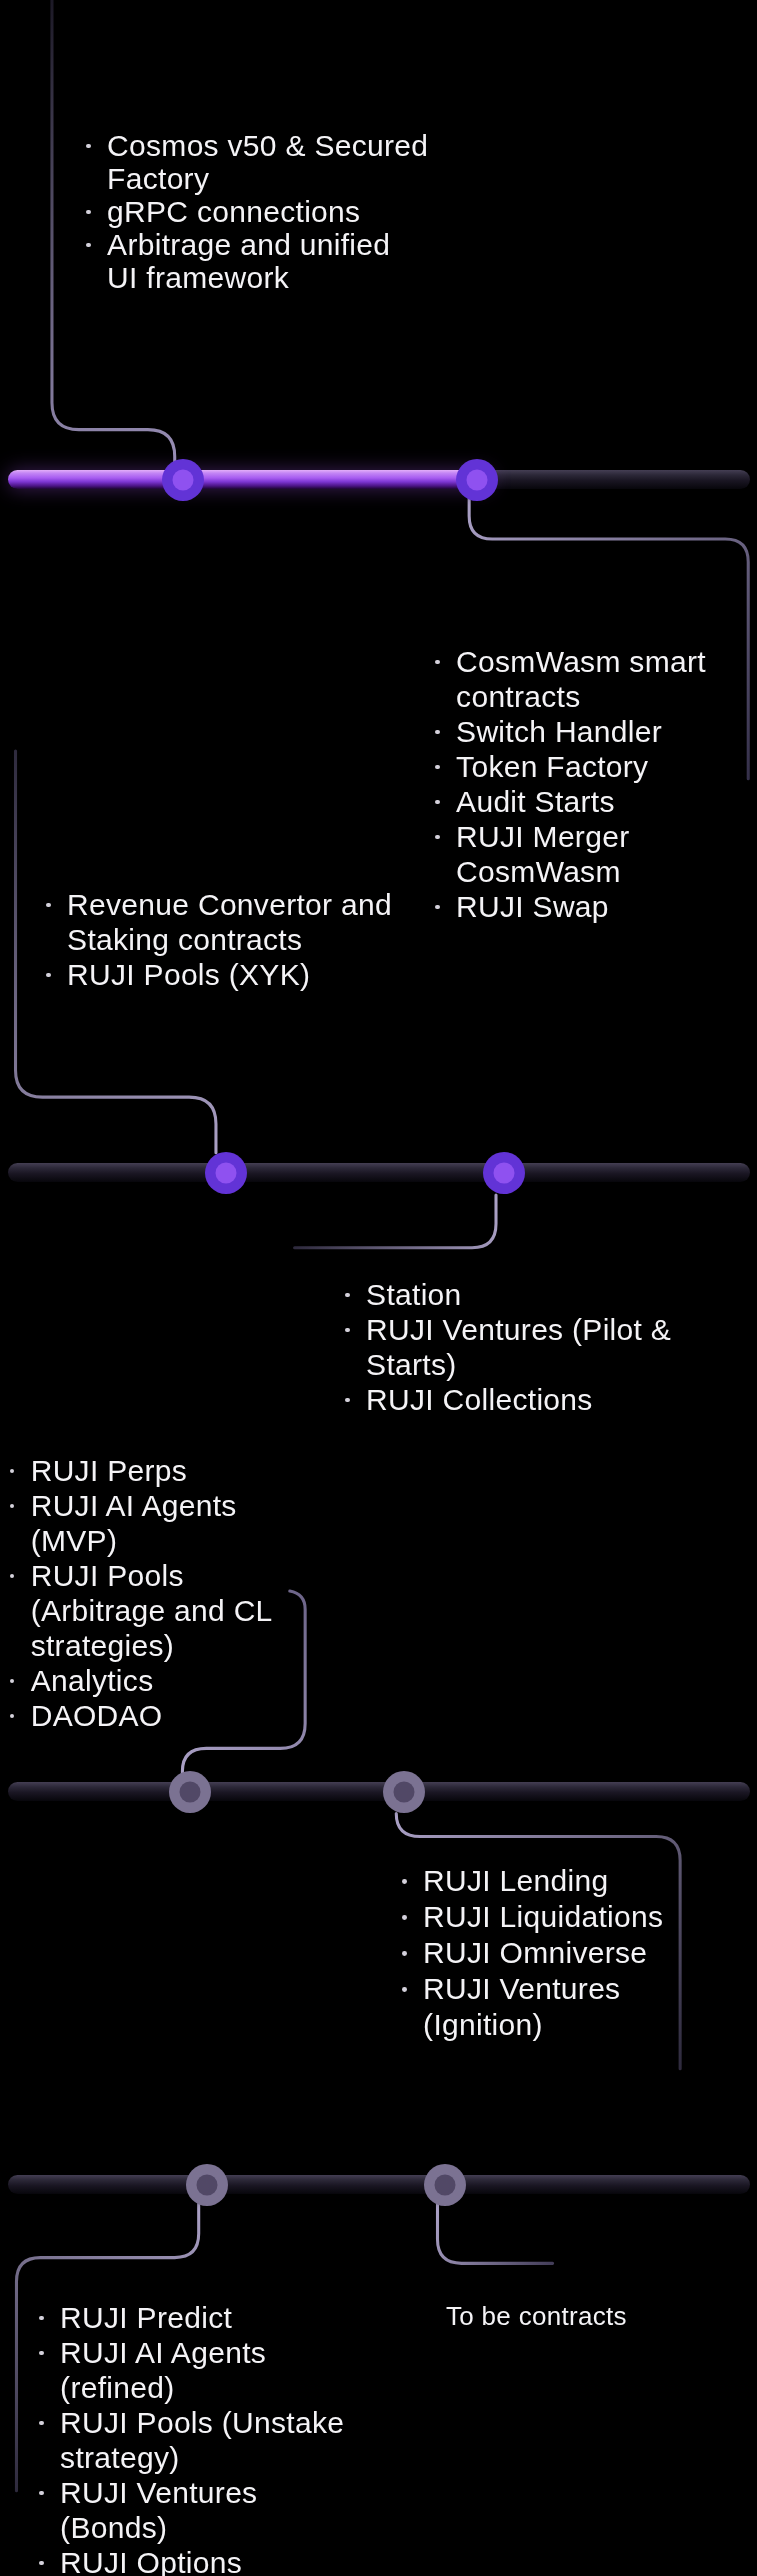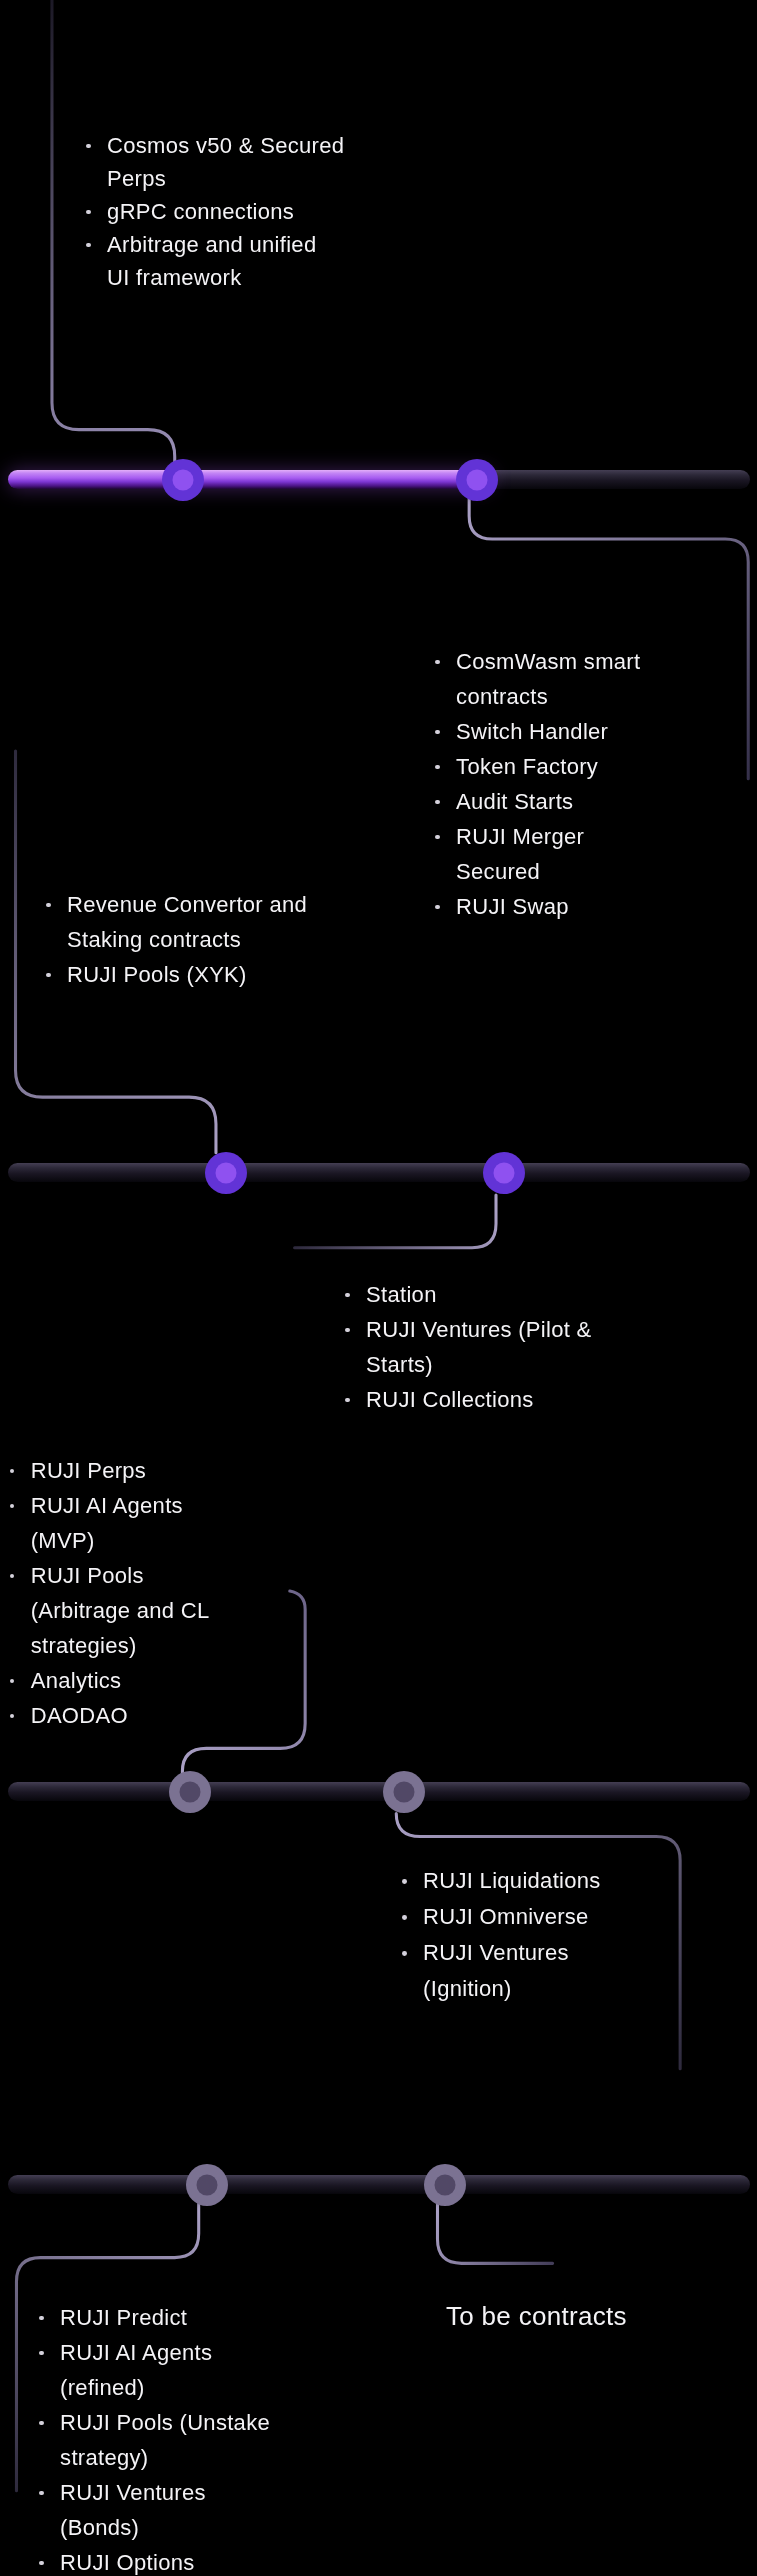--- a/index.html
+++ b/index.html
@@ -31,21 +31,21 @@
   }
   .node.purple{background:#6233d6;}
   .node.purple .node-inner{background:#8f51f0;}
   .node.gray{background:#7b7292;}
   .node.gray .node-inner{background:#514866;}
   .b1n1{left:175px}.b1n2{left:469px}
   .b2n1{left:218px}.b2n2{left:496px}
   .b3n1{left:182px}.b3n2{left:396px}
   .b4n1{left:199px}.b4n2{left:437px}
   
-  .flist{position:absolute;z-index:4;font-size:22px;letter-spacing:0.3px;line-height:var(--lh,35px);}
+  .flist{position:absolute;z-index:4;font-size:30px;letter-spacing:0.3px;line-height:var(--lh,35px);}
   .flist .item{display:flex;align-items:flex-start;}
   .flist .dot{
     flex:0 0 auto;width:4.8px;height:4.8px;border-radius:50%;background:#d4d1db;
     margin-top:calc(var(--lh,35px)/2 - 1.9px);margin-right:16.3px;
   }
   .list-0{left:86px;top:129px;--lh:33px}
   .list-1{left:435px;top:644px;--lh:35px}
   .list-2{left:46px;top:887px;--lh:35px}
   .list-3{left:345px;top:1277px;--lh:35px}
   .list-4{left:9.6px;top:1453px;--lh:35px}
@@ -138,21 +138,21 @@
     <div class="node b4n2 gray">
         <div class="node-inner"></div>
       </div>
   </div>
 
   <div class="flist list-0">
       <div class="item">
         <span class="dot"></span>
         <div class="lines">
           <div>Cosmos v50 &amp; Secured</div>
-          <div>Perps</div>
+          <div>Factory</div>
         </div>
       </div>
       <div class="item">
         <span class="dot"></span>
         <div class="lines">
           <div>gRPC connections</div>
         </div>
       </div>
       <div class="item">
         <span class="dot"></span>
@@ -185,21 +185,21 @@
       <div class="item">
         <span class="dot"></span>
         <div class="lines">
           <div>Audit Starts</div>
         </div>
       </div>
       <div class="item">
         <span class="dot"></span>
         <div class="lines">
           <div>RUJI Merger</div>
-          <div>Secured</div>
+          <div>CosmWasm</div>
         </div>
       </div>
       <div class="item">
         <span class="dot"></span>
         <div class="lines">
           <div>RUJI Swap</div>
         </div>
       </div>
     </div>
   <div class="flist list-2">
@@ -270,20 +270,26 @@
         <span class="dot"></span>
         <div class="lines">
           <div>DAODAO</div>
         </div>
       </div>
     </div>
   <div class="flist list-5">
       <div class="item">
         <span class="dot"></span>
         <div class="lines">
+          <div>RUJI Lending</div>
+        </div>
+      </div>
+      <div class="item">
+        <span class="dot"></span>
+        <div class="lines">
           <div>RUJI Liquidations</div>
         </div>
       </div>
       <div class="item">
         <span class="dot"></span>
         <div class="lines">
           <div>RUJI Omniverse</div>
         </div>
       </div>
       <div class="item">

